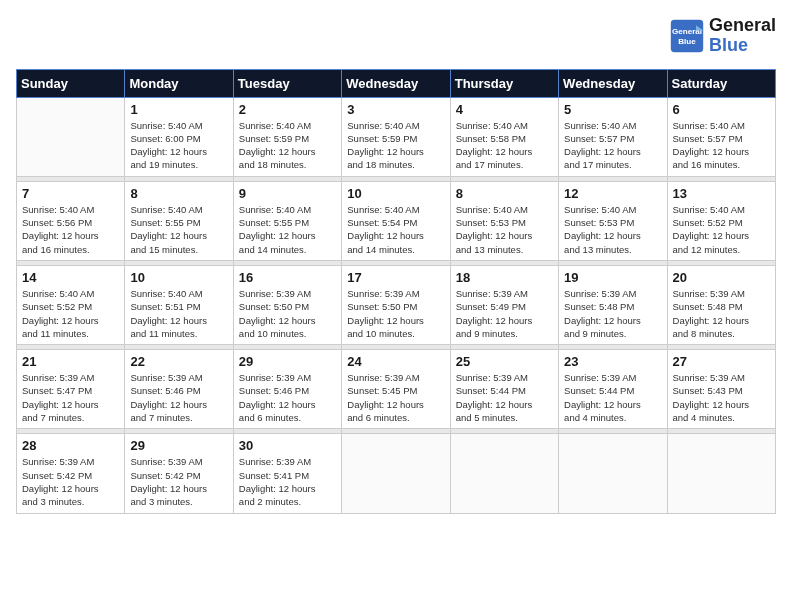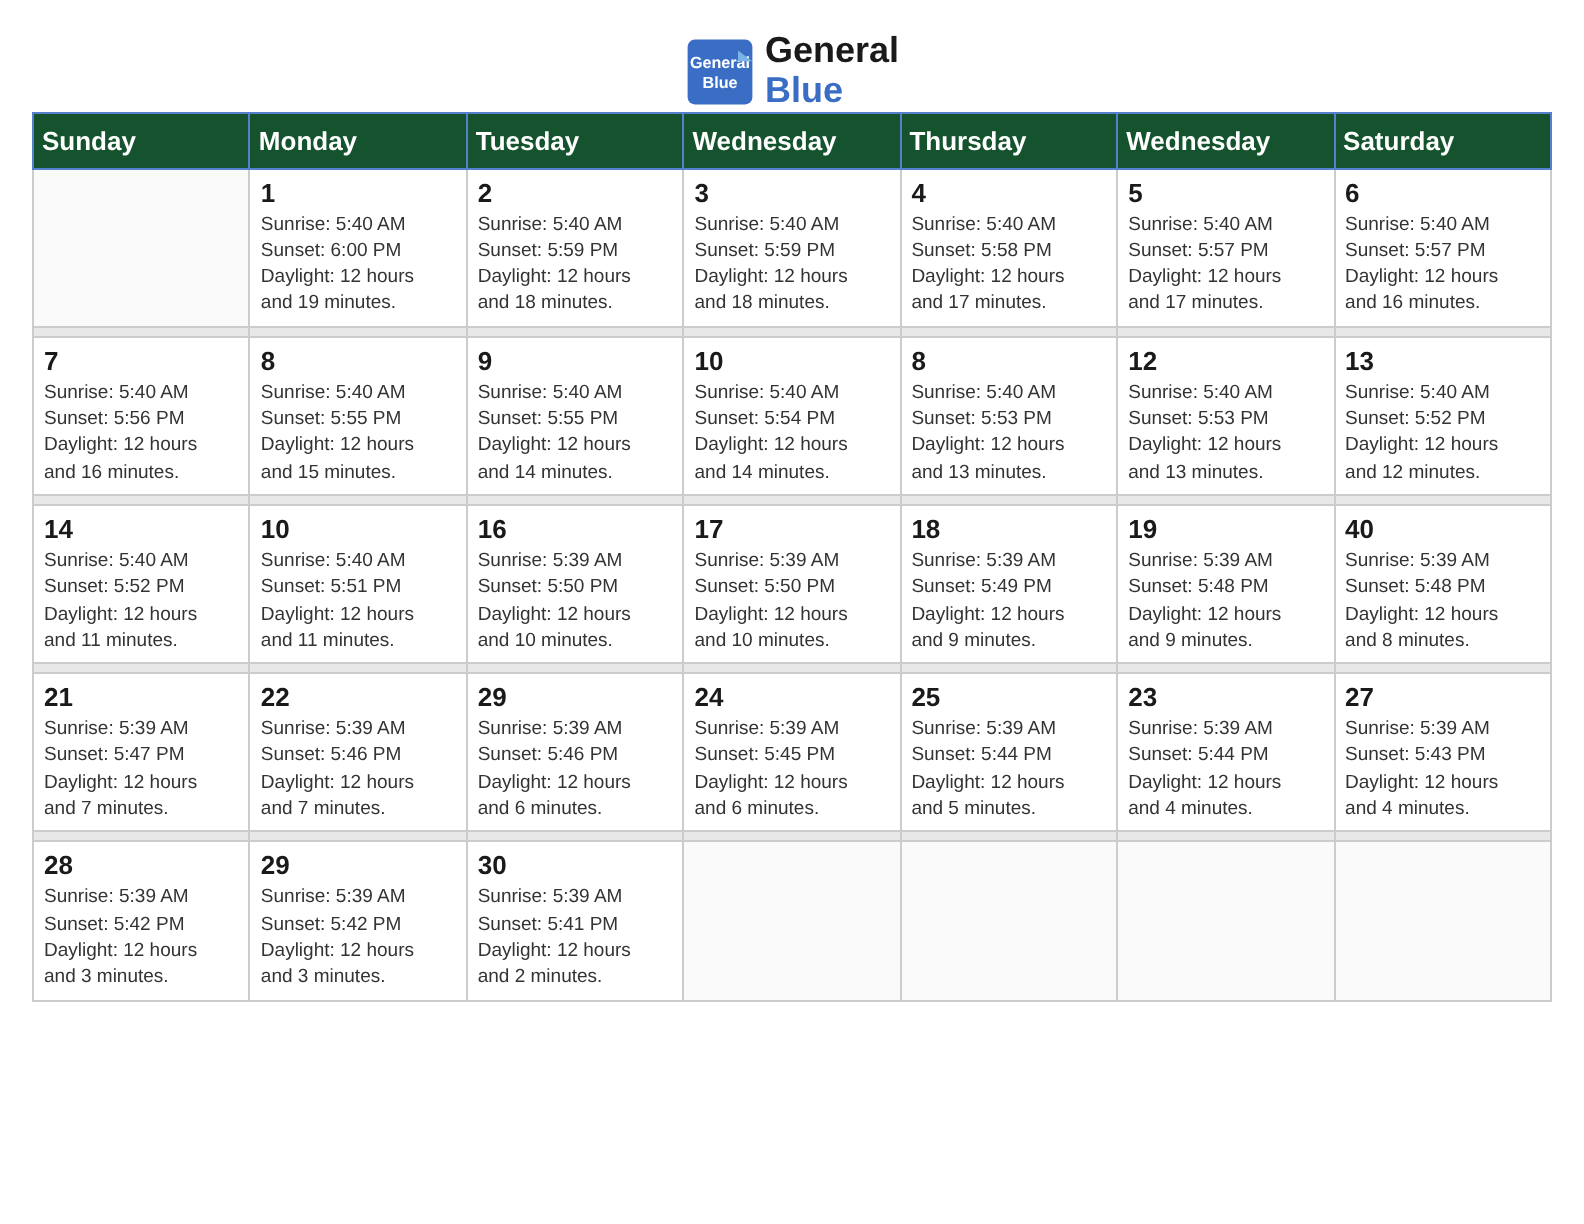--- a/index.html
+++ b/index.html
@@ -6,22 +6,22 @@
     body {
       font-family: Arial, sans-serif;
       background: #fff;
       width: 792px;
       min-height: 612px;
       padding: 16px;
     }
     .header {
       display: flex;
       align-items: flex-start;
-      justify-content: center;
-      margin-bottom: 0;
+      justify-content: flex-end;
+      margin-bottom: 13px;
     }
     .logo {
       display: flex;
       align-items: center;
       gap: 4px;
     }
     .logo-icon {
       width: 36px;
       height: 36px;
     }
@@ -36,21 +36,21 @@
     .location {
       font-size: 16px;
       color: #333;
     }
     .calendar {
       width: 100%;
       border-collapse: collapse;
       border: 1px solid #ccc;
     }
     .calendar th {
-      background: #14532d;
+      background: #0f172a;
       color: #fff;
       font-size: 13px;
       font-weight: bold;
       padding: 6px 4px;
       text-align: left;
       border: 1px solid #5580cc;
     }
     .calendar td {
       vertical-align: top;
       border: 1px solid #ccc;
@@ -262,21 +262,21 @@
 and 9 minutes.</div>
         </td>
         <td>
           <div class="day-number">19</div>
           <div class="day-info" style="white-space: pre-line;">Sunrise: 5:39 AM
 Sunset: 5:48 PM
 Daylight: 12 hours
 and 9 minutes.</div>
         </td>
         <td>
-          <div class="day-number">40</div>
+          <div class="day-number">20</div>
           <div class="day-info" style="white-space: pre-line;">Sunrise: 5:39 AM
 Sunset: 5:48 PM
 Daylight: 12 hours
 and 8 minutes.</div>
         </td>
       </tr>
       <tr>
         <td style="background: rgb(232, 232, 232); height: 5px; padding: 0px;"></td>
         <td style="background: rgb(232, 232, 232); height: 5px; padding: 0px;"></td>
         <td style="background: rgb(232, 232, 232); height: 5px; padding: 0px;"></td>

